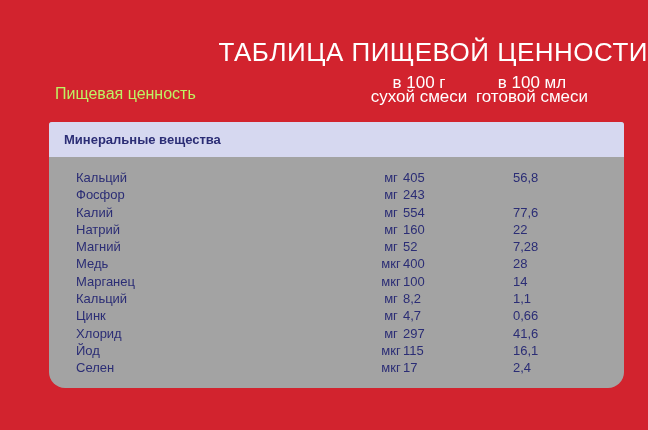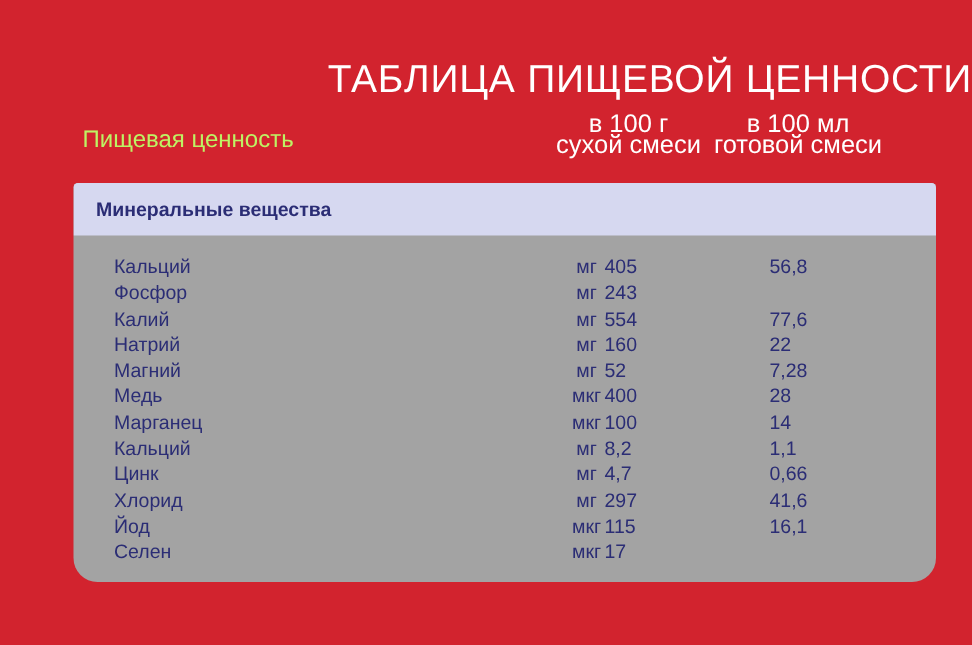--- a/index.html
+++ b/index.html
@@ -179,17 +179,18 @@
     <span class="cell name">Йод</span>
     <span class="cell unit">мкг</span>
     <span class="cell v1">115</span>
     <span class="cell v2">16,1</span>
   </div>
 
   <div class="row">
     <span class="cell name">Селен</span>
     <span class="cell unit">мкг</span>
     <span class="cell v1">17</span>
+    <span class="cell v2">2,4</span>
   </div>
 </div>
   </div>
 
 </div>
 
 </body></html>

